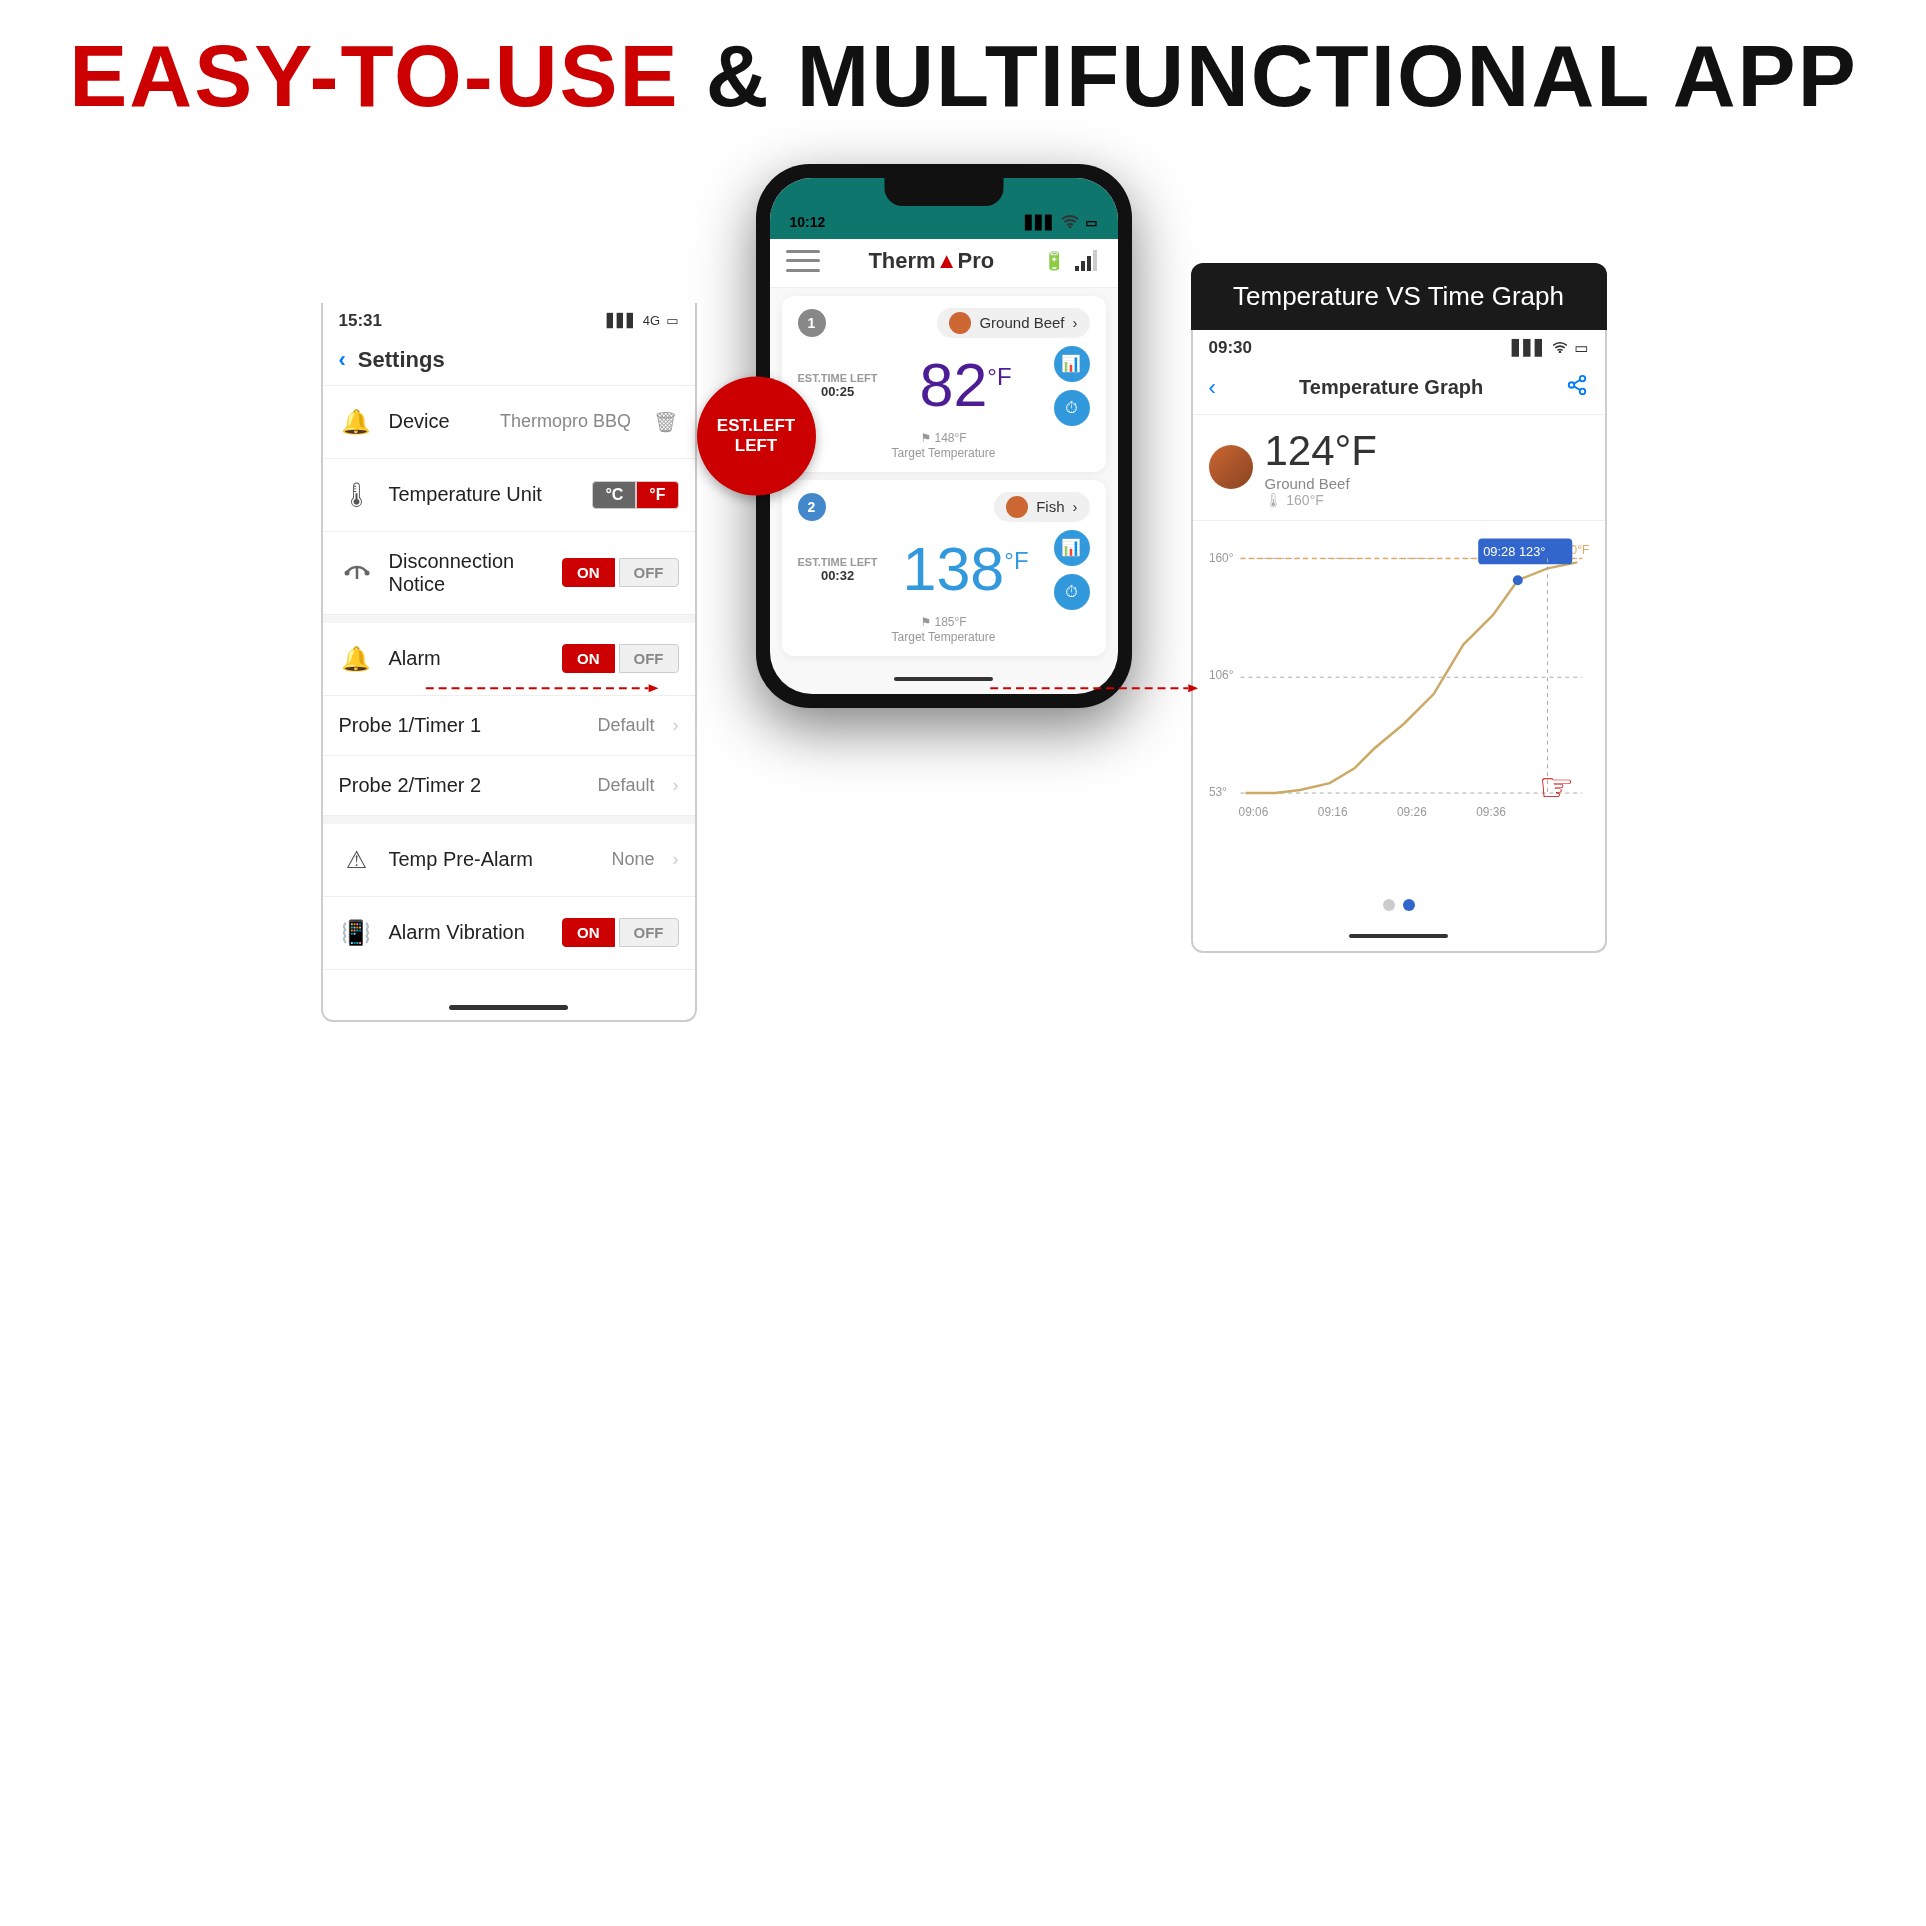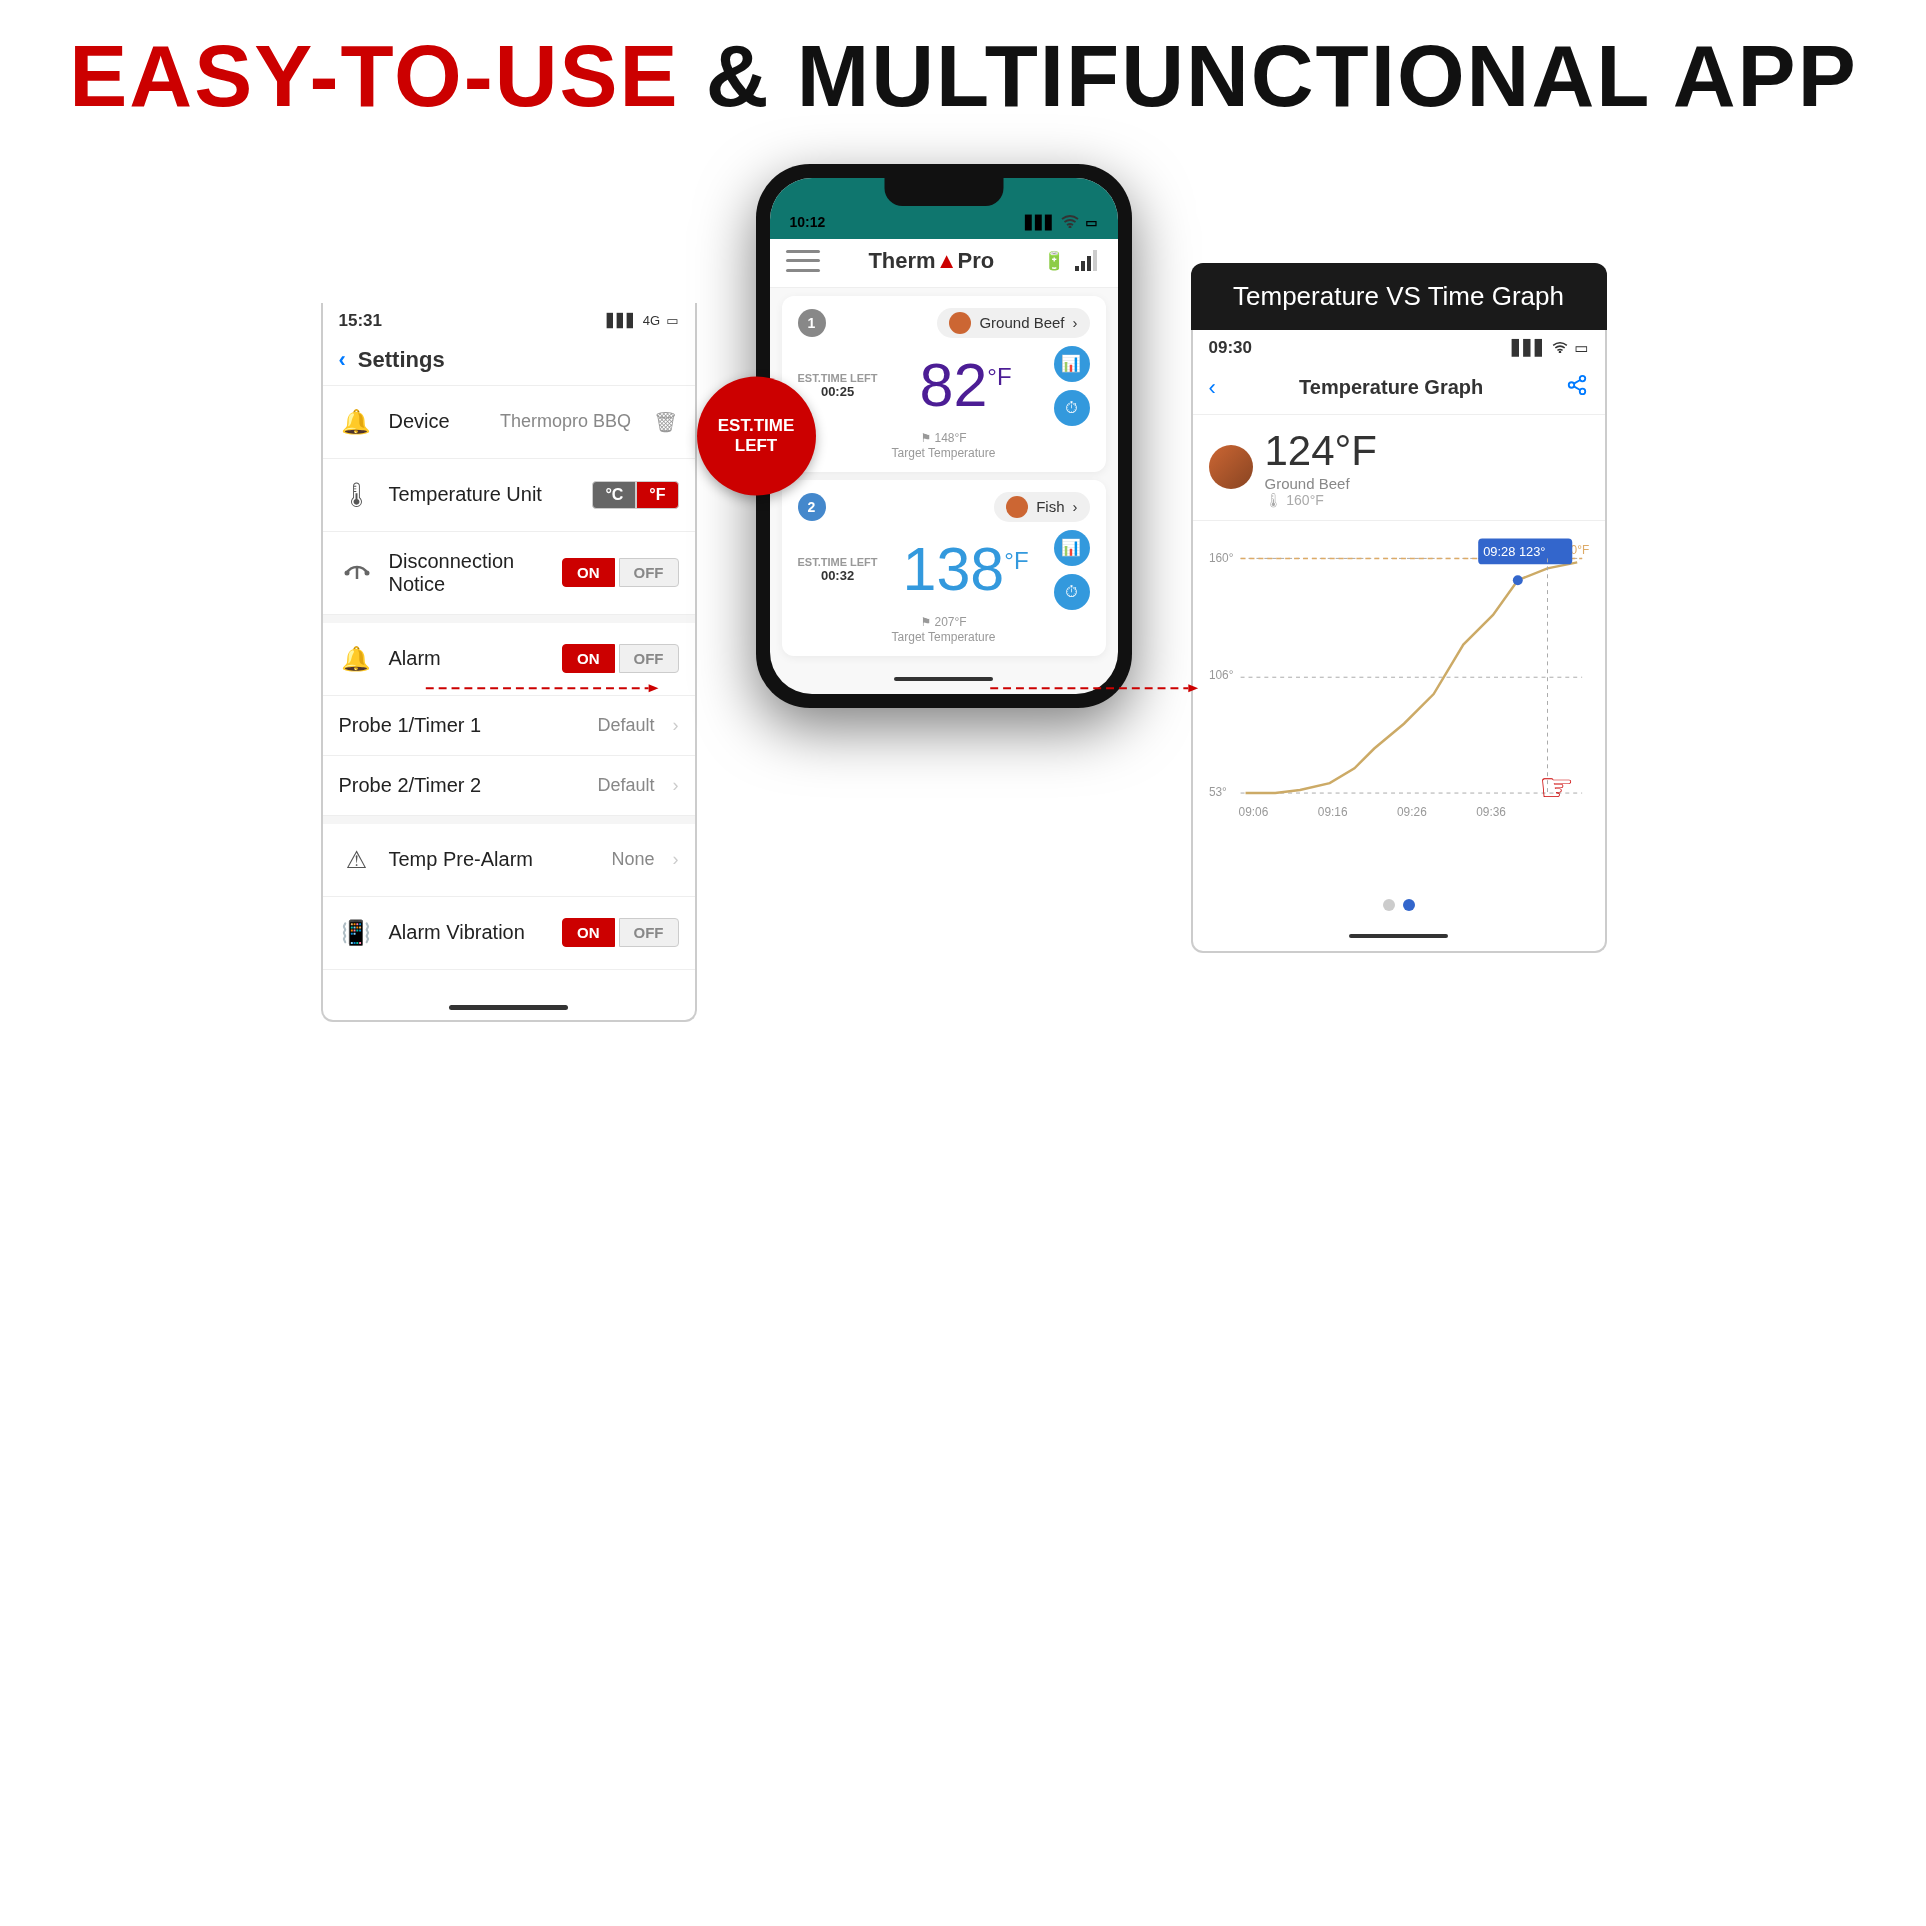--- a/index.html
+++ b/index.html
@@ -604,21 +604,21 @@
 
       <div class="lp-bottom-bar">
         <div class="lp-home-indicator"></div>
       </div>
     </div>
   </div>
 
   <div class="center-panel">
 
     <div class="est-badge">
-      <span>EST.TIME</span>
+      <span>EST.LEFT</span>
       <span>LEFT</span>
     </div>
 
     <div class="center-phone">
       <div class="center-phone-notch"></div>
       <div class="center-phone-screen">
 
         <div class="cp-status-bar">
           <span>10:12</span>
           <div style="display:flex;gap:6px;align-items:center;font-size:13px;">
@@ -699,21 +699,21 @@
             </div>
             <div class="cp-temp-big blue-temp">
               <span>138</span><span class="cp-temp-unit">°F</span>
             </div>
             <div class="cp-probe-icons">
               <div class="cp-icon-btn">📊</div>
               <div class="cp-icon-btn">⏱</div>
             </div>
           </div>
           <div class="cp-target-temp">
-            <span>⚑ 207°F</span><br>
+            <span>⚑ 185°F</span><br>
             <span>Target Temperature</span>
           </div>
         </div>
 
         <div class="cp-home-indicator">
           <div class="cp-home-bar"></div>
         </div>
       </div>
     </div>
   </div>

